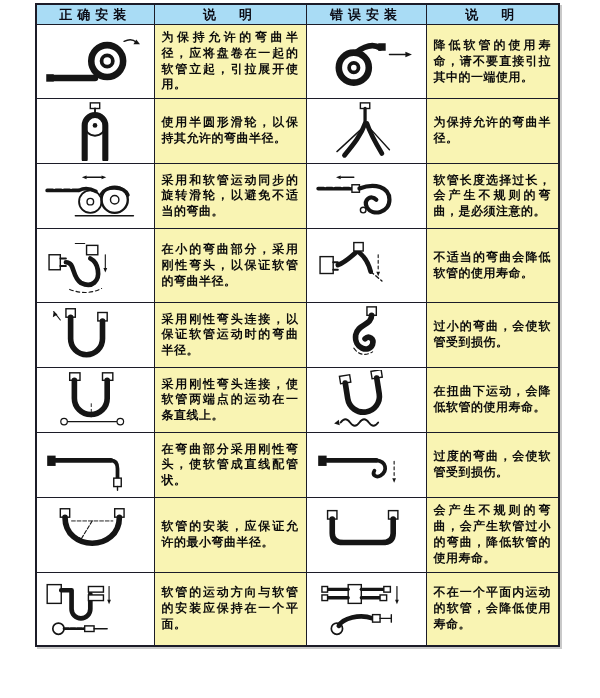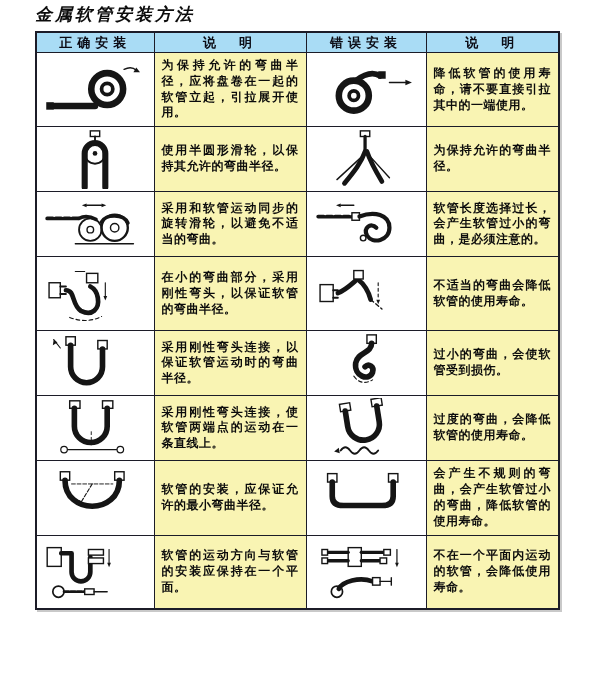--- a/index.html
+++ b/index.html
@@ -39,21 +39,20 @@
   tr.r7{height:65px;} tr.r8{height:72px;} tr.r9{height:74px;padding-left:12px;}
   svg.sk{display:block;margin:0 auto;}
   .sk path,.sk circle,.sk line{fill:none;stroke:#151515;stroke-linecap:round;stroke-linejoin:round;}
   .sk rect{stroke:#151515;fill:#ffffff;stroke-width:1.5;}
   .sk .dk{fill:#151515;stroke:none;}
 </style>
 </head>
 <body>
 
 <div class="page">
-  <h1 class="title">金属软管安装方法</h1>
 
   <table class="manual">
     <colgroup>
         <col class="c1">
         <col class="c2">
         <col class="c3">
         <col class="c4">
       </colgroup>
     <thead>
       <tr>
@@ -134,21 +133,21 @@
         <td class="cimg">
           <svg class="sk" viewBox="0 0 110 64" width="104" height="60">
             <path d="M4 24 H44" stroke-width="4" stroke-dasharray="6 3"></path>
             <path d="M28 12 H42" stroke-width="1.5"></path>
             <path class="dk" d="M28 10 l-5 2 5 2 z"></path>
             <rect x="40" y="20" width="8" height="8"></rect>
             <path d="M48 24 C64 18 80 22 80 36 C80 50 62 54 56 44 C52 36 60 30 66 36" stroke-width="4.5"></path>
             <circle cx="52" cy="47" r="3" stroke-width="1.5"></circle>
           </svg>
         </td>
-        <td class="desc">软管长度选择过长，会产生软管过小的弯曲，是必须注意的。</td>
+        <td class="desc">软管长度选择过长，会产生不规则的弯曲，是必须注意的。</td>
       </tr>
 
       <tr class="r4">
         <td class="cimg">
           <svg class="sk" viewBox="0 0 110 64" width="104" height="60">
             <rect x="6" y="20" width="12" height="16" stroke-width="1.8"></rect>
             <path d="M18 24 h6 M18 32 h6" stroke-width="2"></path>
             <path d="M24 28 C34 28 30 44 40 50 C52 56 60 48 58 36 C57 30 54 26 50 24" stroke-width="5"></path>
             <rect x="46" y="10" width="12" height="10"></rect>
             <path d="M66 20 V34" stroke-width="1.2"></path>
@@ -211,23 +210,45 @@
           <svg class="sk" viewBox="0 0 110 64" width="104" height="60">
             <g transform="rotate(-9 52 26)">
               <rect x="30" y="3" width="11" height="8"></rect>
               <rect x="64" y="3" width="11" height="8"></rect>
               <path d="M35 11 V28 A17 17 0 0 0 69 28 V11" stroke-width="6"></path>
             </g>
             <path d="M28 56 q5 -7 10 0 t10 0 t10 0 t10 0" stroke-width="2"></path>
             <path class="dk" d="M26 53 l-5 4 6 2 z"></path>
           </svg>
         </td>
-        <td class="desc">过度的弯曲，会降低软管的使用寿命。</td>
-      </tr>
-
+        <td class="desc">在扭曲下运动，会降低软管的使用寿命。</td>
+      </tr>
+
+      <tr class="r7">
+        <td class="cimg">
+          <svg class="sk" viewBox="0 0 110 64" width="104" height="60">
+            <rect class="dk" x="4" y="22" width="9" height="11"></rect>
+            <path d="M13 27 H72" stroke-width="5"></path>
+            <path d="M72 27 Q79 27 79 36 V48" stroke-width="4"></path>
+            <rect x="75" y="46" width="8" height="9"></rect>
+            <path d="M79 55 v4" stroke-width="1.5"></path>
+          </svg>
+        </td>
+        <td class="desc">在弯曲部分采用刚性弯头，使软管成直线配管状。</td>
+        <td class="cimg">
+          <svg class="sk" viewBox="0 0 110 64" width="104" height="60">
+            <rect class="dk" x="4" y="22" width="9" height="11"></rect>
+            <path d="M13 27 H66" stroke-width="5"></path>
+            <path d="M66 27 C77 28 78 38 71 43 C66 46 61 43 64 38" stroke-width="4"></path>
+            <path d="M85 28 V46" stroke-width="1.2" stroke-dasharray="3 3"></path>
+            <path class="dk" d="M83 46 l2 5 2 -5 z"></path>
+          </svg>
+        </td>
+        <td class="desc">过度的弯曲，会使软管受到损伤。</td>
+      </tr>
 
       <tr class="r8">
         <td class="cimg">
           <svg class="sk" viewBox="0 0 110 64" width="104" height="60">
             <rect x="18" y="4" width="10" height="9"></rect>
             <rect x="76" y="4" width="10" height="9"></rect>
             <path d="M23 13 C23 50 81 50 81 13" stroke-width="6"></path>
             <path d="M30 17 H74" stroke-width="1" stroke-dasharray="4 2"></path>
             <path d="M52 17 L38 40" stroke-width="1.2" stroke-dasharray="4 2"></path>
             <path class="dk" d="M38 40 l0 -6 5 3 z"></path>

